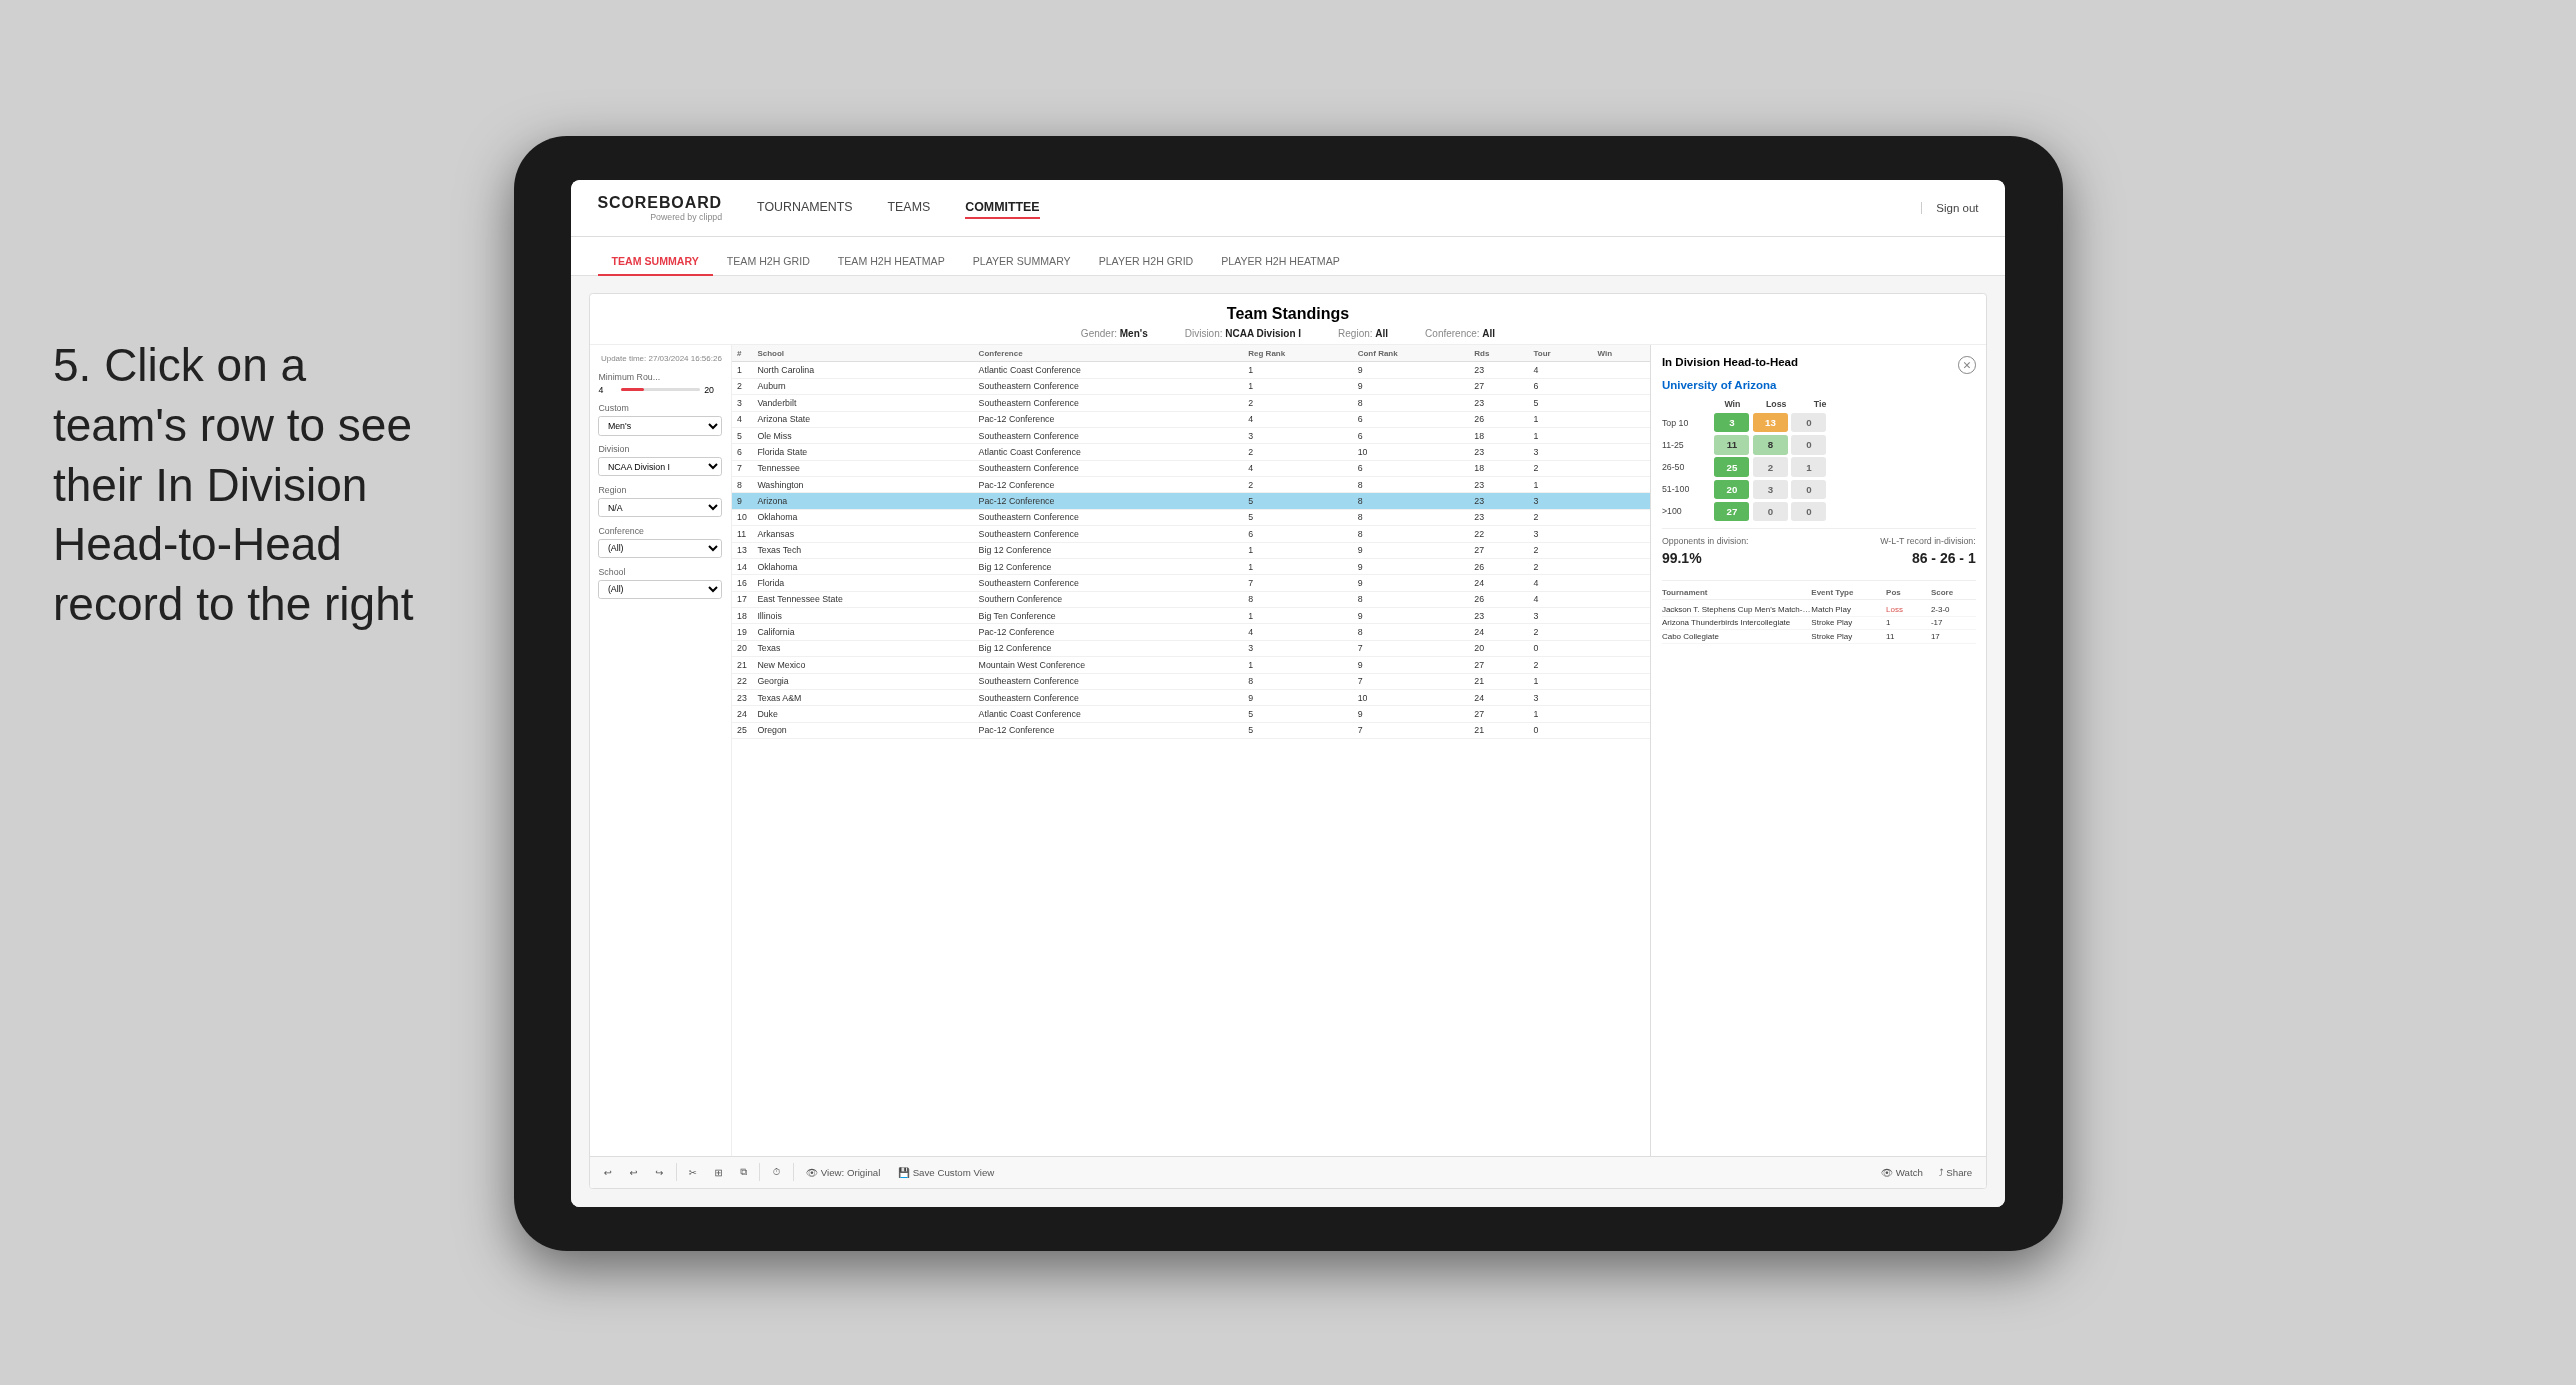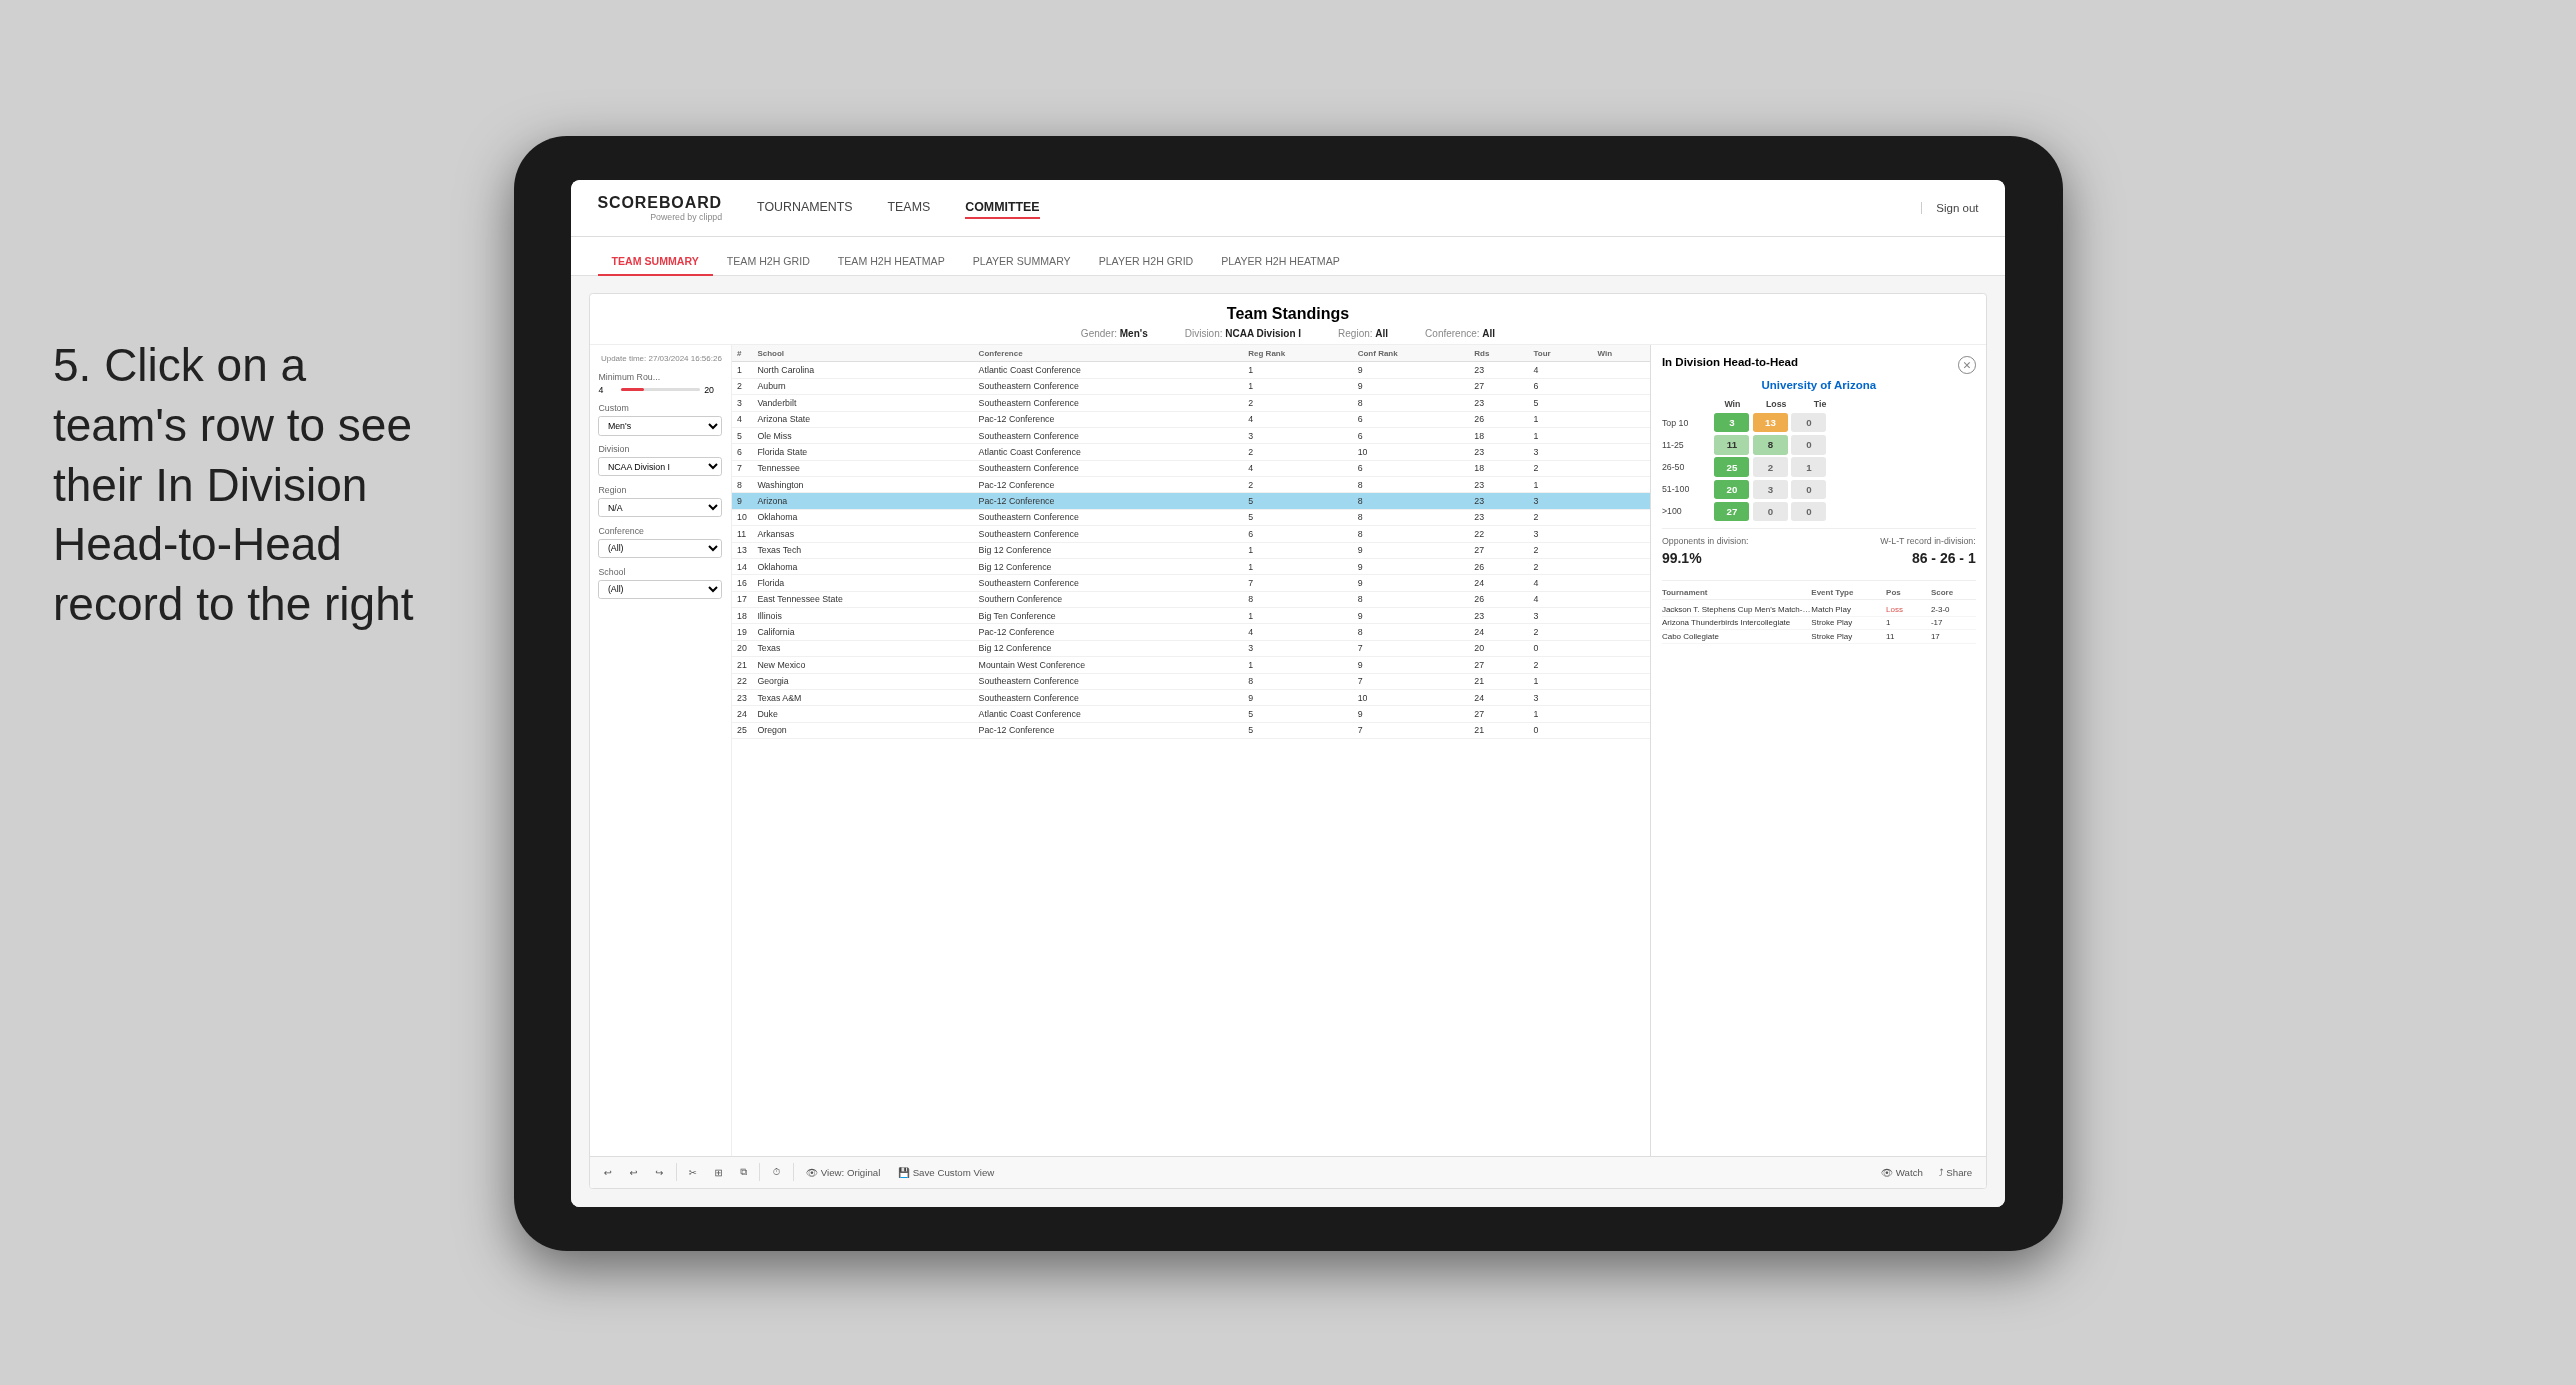--- a/index.html
+++ b/index.html
@@ -341,21 +341,20 @@
       cursor: pointer;
       font-size: 10.6px;
       color: #888;
     }
 
     .h2h-team-name {
       font-size: 11.5px;
       font-weight: 600;
       color: #0066cc;
       margin-bottom: 8.8px;
-      text-align: center;
     }
 
     .h2h-wlt-header {
       display: flex;
       gap: 8.8px;
       font-size: 8.8px;
       font-weight: 700;
       color: #444;
       margin-bottom: 3.5px;
       padding-left: 53px;

